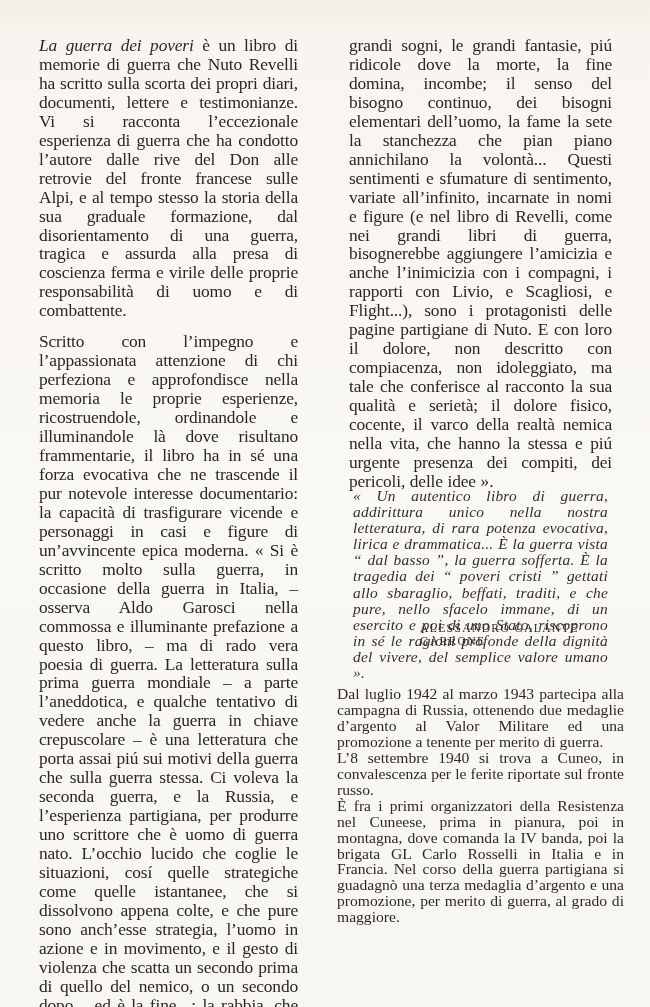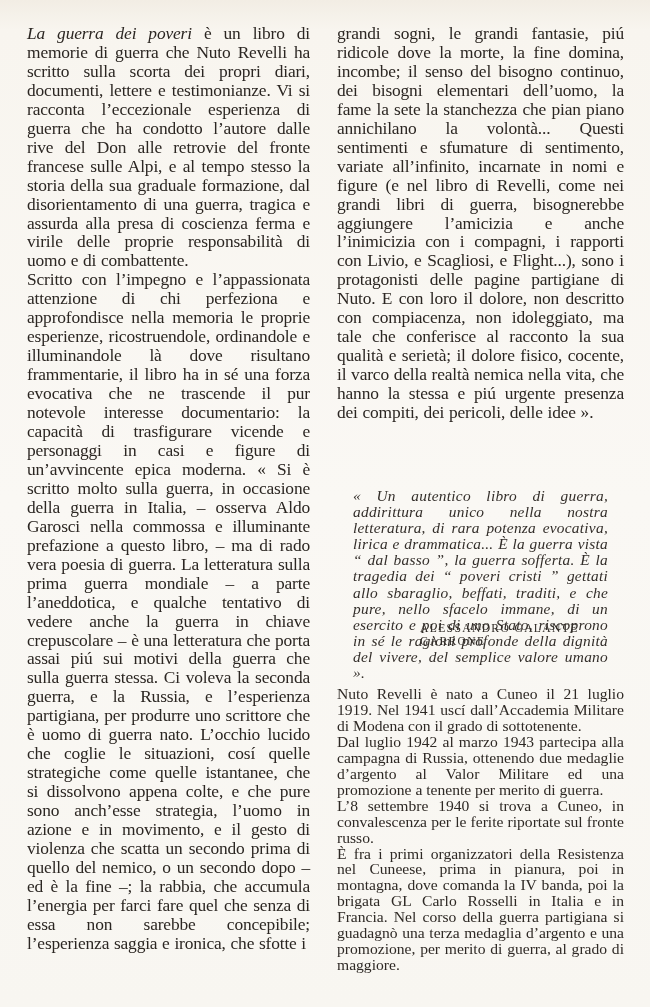--- a/index.html
+++ b/index.html
@@ -19,21 +19,21 @@
     top: 24px;
     font-size: 17.4px;
     line-height: 18.95px;
     text-align: justify;
     hyphens: manual;
     letter-spacing: -0.15px;
     word-spacing: 0.5px;
   }
   .col-left { left: 27px; width: 283px; }
   .col-right { left: 337px; width: 287px; }
-  .col p { margin: 0; }
+  .col p { margin: 12px; }
   .col p.cont { text-indent: 0; }
   .it { font-style: italic; }
   .quote {
     position: absolute;
     left: 337px; width: 287px; top: 472px;
     font-style: italic;
     font-size: 15.4px;
     line-height: 16.1px;
     text-align: justify;
     letter-spacing: 0.25px;
@@ -71,19 +71,18 @@
   <div class="col col-right">
     <p>grandi sogni, le grandi fantasie, piú ridicole dove la morte, la fine domina, incombe; il senso del bisogno continuo, dei bisogni elementari dell’uomo, la fame la sete la stanchezza che pian piano annichilano la volontà... Questi sentimenti e sfumature di sentimento, variate all’infinito, incarnate in nomi e figure (e nel libro di Revelli, come nei grandi libri di guerra, bisognerebbe aggiungere l’amicizia e anche l’inimicizia con i compagni, i rapporti con Livio, e Scagliosi, e Flight...), sono i protagonisti delle pagine partigiane di Nuto. E con loro il dolore, non descritto con compiacenza, non idoleggiato, ma tale che conferisce al racconto la sua qualità e serietà; il dolore fisico, cocente, il varco della realtà nemica nella vita, che hanno la stessa e piú urgente presenza dei compiti, dei pericoli, delle idee ».</p>
   </div>
 
   <div class="quote">
     <p>« Un autentico libro di guerra, addirittura unico nella nostra letteratura, di rara potenza evocativa, lirica e drammatica... È la guerra vista “ dal basso ”, la guerra sofferta. È la tragedia dei “ poveri cristi ” gettati allo sbaraglio, beffati, traditi, e che pure, nello sfacelo immane, di un esercito e poi di uno Stato, riscoprono in sé le ragioni profonde della dignità del vivere, del semplice valore umano ».</p>
   </div>
   <div class="attribution">ALESSANDRO GALANTE GARRONE</div>
 
   <div class="bio">
-    <p>Nuto Revelli è nato a Cuneo il 21 luglio 1919. Nel 1941 uscí dall’Accademia Militare di Modena con il grado di sottotenente.</p>
     <p>Dal luglio 1942 al marzo 1943 partecipa alla campagna di Russia, ottenendo due medaglie d’argento al Valor Militare ed una promozione a tenente per merito di guerra.</p>
     <p>L’8 settembre 1940 si trova a Cuneo, in convalescenza per le ferite riportate sul fronte russo.</p>
     <p>È fra i primi organizzatori della Resistenza nel Cuneese, prima in pianura, poi in montagna, dove comanda la IV banda, poi la brigata GL Carlo Rosselli in Italia e in Francia. Nel corso della guerra partigiana si guadagnò una terza medaglia d’argento e una promozione, per merito di guerra, al grado di maggiore.</p>
   </div>
 
 </div>
 
 </body></html>

